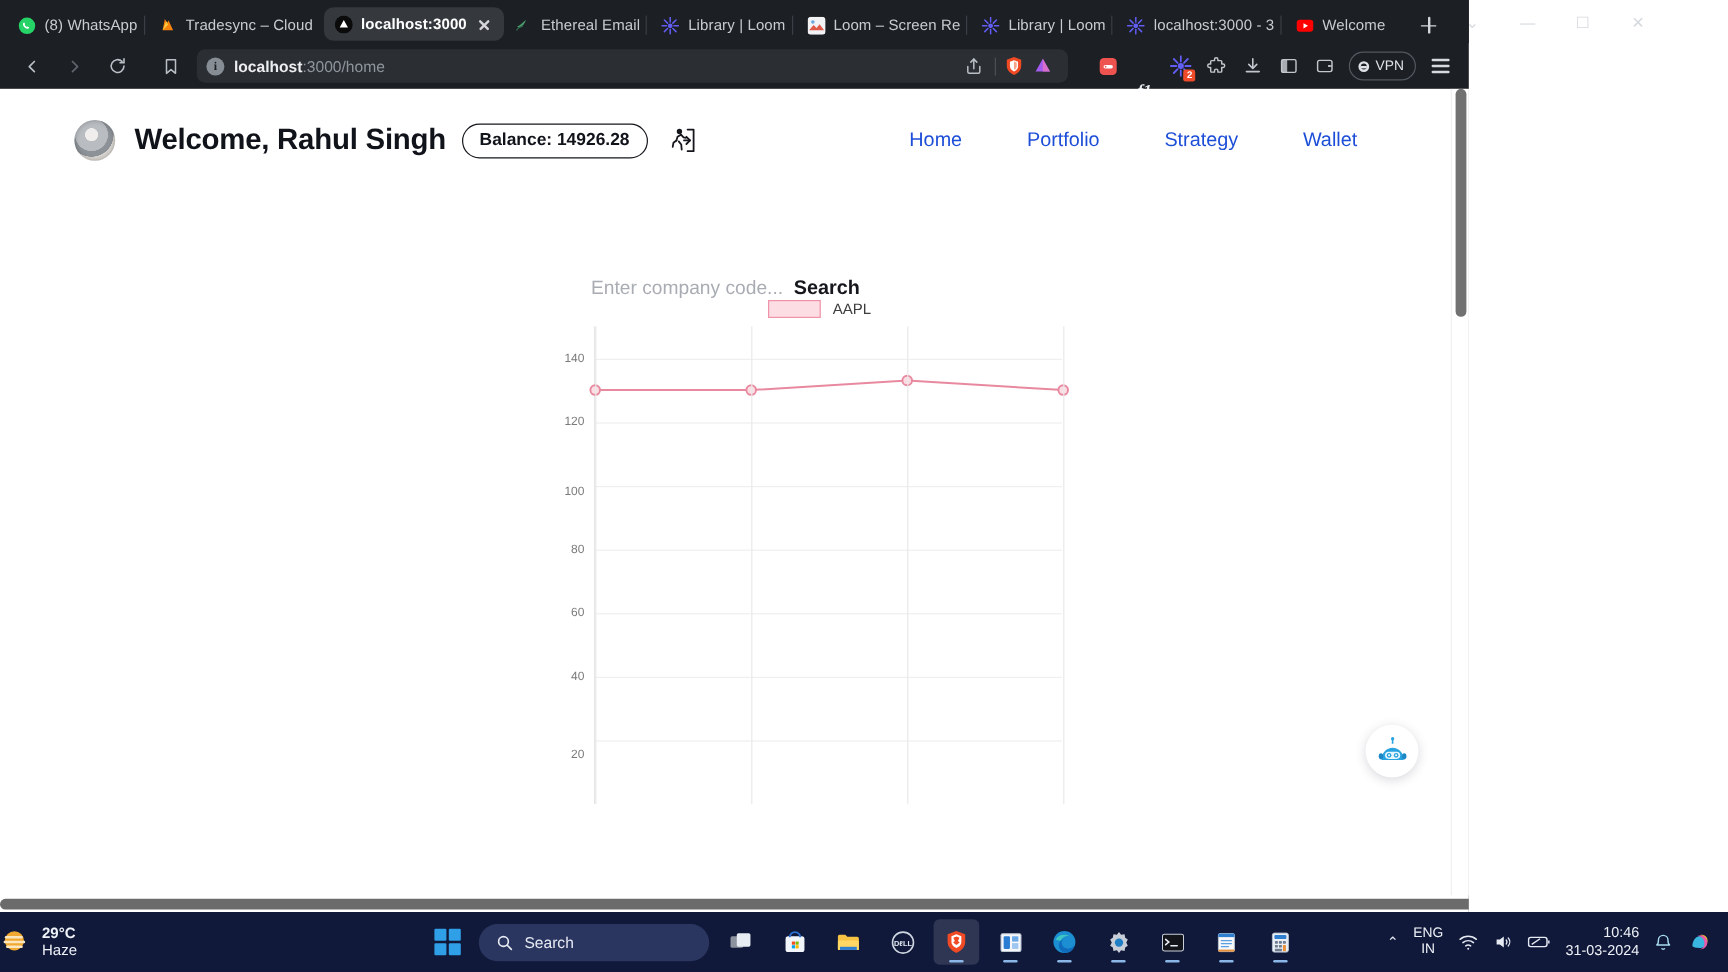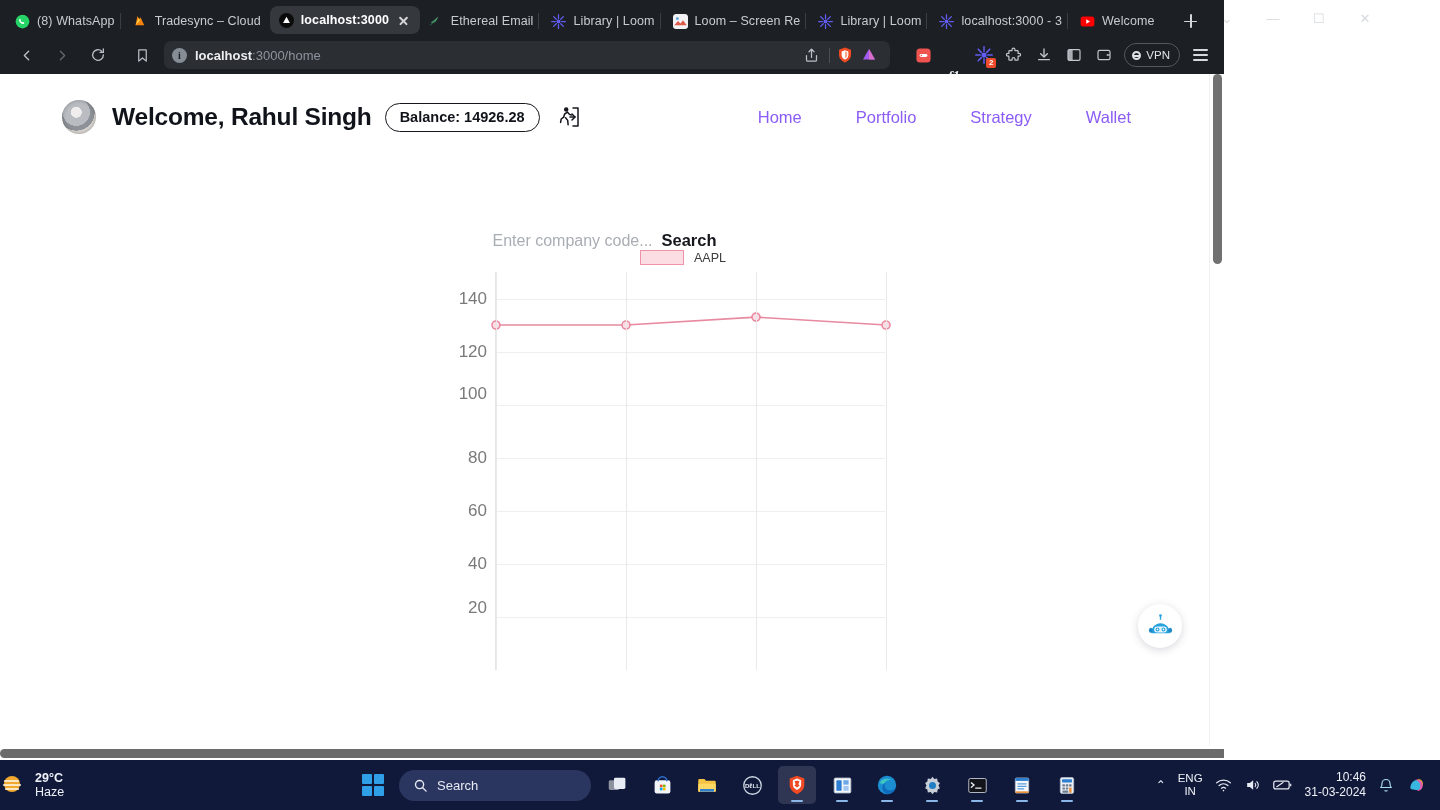--- a/index.html
+++ b/index.html
@@ -78,40 +78,40 @@
   
   .appheader { display:flex; align-items:center; padding:26px 78px 0 62px; }
   .avatar { width:34px; height:34px; border-radius:50%; flex:0 0 34px;
     background:radial-gradient(circle at 42% 36%, #f0eeec 0 18%, #b9bdc2 19% 46%, #8d9298 47% 62%, #d9d5d1 63% 100%);
     box-shadow:inset 0 0 4px rgba(0,0,0,.28); }
   .welcome { font-size:24.5px; font-weight:700; color:#11131a; margin-left:16px; letter-spacing:-.2px; white-space:nowrap; }
   .balpill { margin-left:13px; border:1.6px solid #15171d; border-radius:22px; height:29px; display:flex;
     align-items:center; padding:0 14px; font-size:14.5px; font-weight:700; color:#11131a; white-space:nowrap; }
   .logout { margin-left:14px; width:30px; height:30px; display:flex; align-items:center; justify-content:center; }
   .topnav { margin-left:auto; display:flex; align-items:center; gap:54px; }
-  .topnav a { font-size:16.5px; color:#8b5cf6; text-decoration:none; white-space:nowrap; }
+  .topnav a { font-size:16.5px; color:#1d4ed8; text-decoration:none; white-space:nowrap; }
 
   
   .searchrow { display:flex; align-items:center; justify-content:center; margin-top:97px; gap:4px; }
   .searchinput { border:none; outline:none; font-size:16px; color:#3a3f46; width:165px;
     font-family:"Liberation Sans",sans-serif; background:transparent; text-align:left; }
   .searchinput::placeholder { color:#a9adb3; }
   .searchbtn { font-size:16.5px; font-weight:700; color:#15171d; background:none; border:none;
     font-family:"Liberation Sans",sans-serif; cursor:pointer; padding:0; }
 
   
   .chartzone { position:relative; height:420px; }
   .legend { position:absolute; left:640px; top:0px; display:flex; align-items:center; gap:10px; }
   .legend-swatch { width:44px; height:15px; background:#fbdde3; border:1.6px solid #f093a8; }
   .legend-label { font-size:12.5px; color:#3d3d3d; }
   .plotbox { position:absolute; left:495px; top:22px; width:390px; height:398px; border-left:1px solid #e6e6e6; }
   .gridv { position:absolute; top:0; bottom:0; width:1px; background:#e9e9e9; }
   .gridh { position:absolute; left:0; right:0; height:1px; background:#efefef; }
   .ytick { position:absolute; right:100%; margin-right:9px; transform:translateY(-50%);
-    font-size:17px; color:#7a7a7a; white-space:nowrap; }
+    font-size:10px; color:#7a7a7a; white-space:nowrap; }
   .plotsvg { position:absolute; left:0; top:0; overflow:visible; }
 
   
   .fab { position:absolute; right:27px; top:530px; width:44px; height:44px; border-radius:50%;
     background:#fff; box-shadow:0 2px 9px rgba(60,60,90,.20); display:flex; align-items:center; justify-content:center; }
 
   
   .vscroll { position:absolute; right:0; top:0; bottom:14px; width:15px; background:#fff; border-left:1px solid #f0f0f0; }
   .vthumb { position:absolute; top:0; left:3px; width:9px; height:190px; background:#717171; border-radius:5px; }
   .hscroll { position:absolute; left:0; right:15px; bottom:0; height:14px; background:#fff; }
@@ -415,29 +415,29 @@
               <circle cx="0" cy="53.06666666666666" r="4" fill="#fbdde3" stroke="#e8899f" stroke-width="1.6"></circle>
               <circle cx="130" cy="53.06666666666666" r="4" fill="#fbdde3" stroke="#e8899f" stroke-width="1.6"></circle>
               <circle cx="260" cy="45.10666666666663" r="4" fill="#fbdde3" stroke="#e8899f" stroke-width="1.6"></circle>
               <circle cx="390" cy="53.06666666666666" r="4" fill="#fbdde3" stroke="#e8899f" stroke-width="1.6"></circle>
             </svg>
         <div class="gridh" style="top: 26.5333px;"></div>
             <div class="ytick" style="top: 26.5333px;">140</div>
             <div class="gridh" style="top: 79.6px;"></div>
             <div class="ytick" style="top: 79.6px;">120</div>
             <div class="gridh" style="top: 132.667px;"></div>
-            <div class="ytick" style="top: 122px;">100</div>
+            <div class="ytick" style="top: 138px;">100</div>
             <div class="gridh" style="top: 185.733px;"></div>
             <div class="ytick" style="top: 185.733px;">80</div>
             <div class="gridh" style="top: 238.8px;"></div>
             <div class="ytick" style="top: 238.8px;">60</div>
             <div class="gridh" style="top: 291.867px;"></div>
             <div class="ytick" style="top: 291.867px;">40</div>
             <div class="gridh" style="top: 344.933px;"></div>
-            <div class="ytick" style="top: 336px;">20</div>
+            <div class="ytick" style="top: 357px;">20</div>
             <div class="gridv" style="left: 0px;"></div>
             <div class="gridv" style="left: 130px;"></div>
             <div class="gridv" style="left: 260px;"></div>
             <div class="gridv" style="left: 390px;"></div>
           </div>
       </div>
 
       <div class="fab">
         <svg width="27" height="27" viewBox="0 0 32 32">
           <line x1="16" y1="3" x2="16" y2="8" stroke="#29a3e0" stroke-width="1.6"></line>

